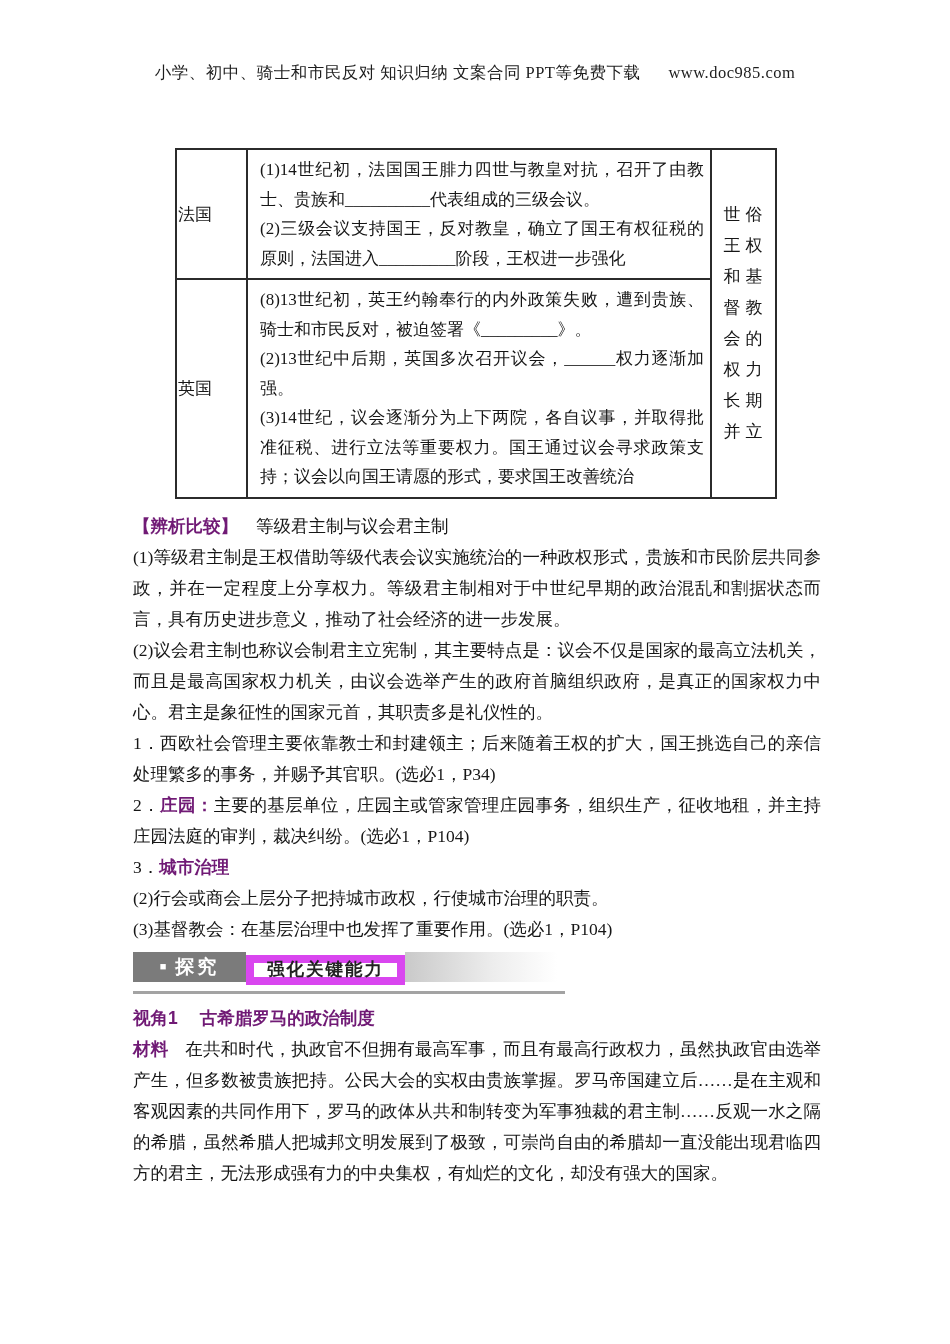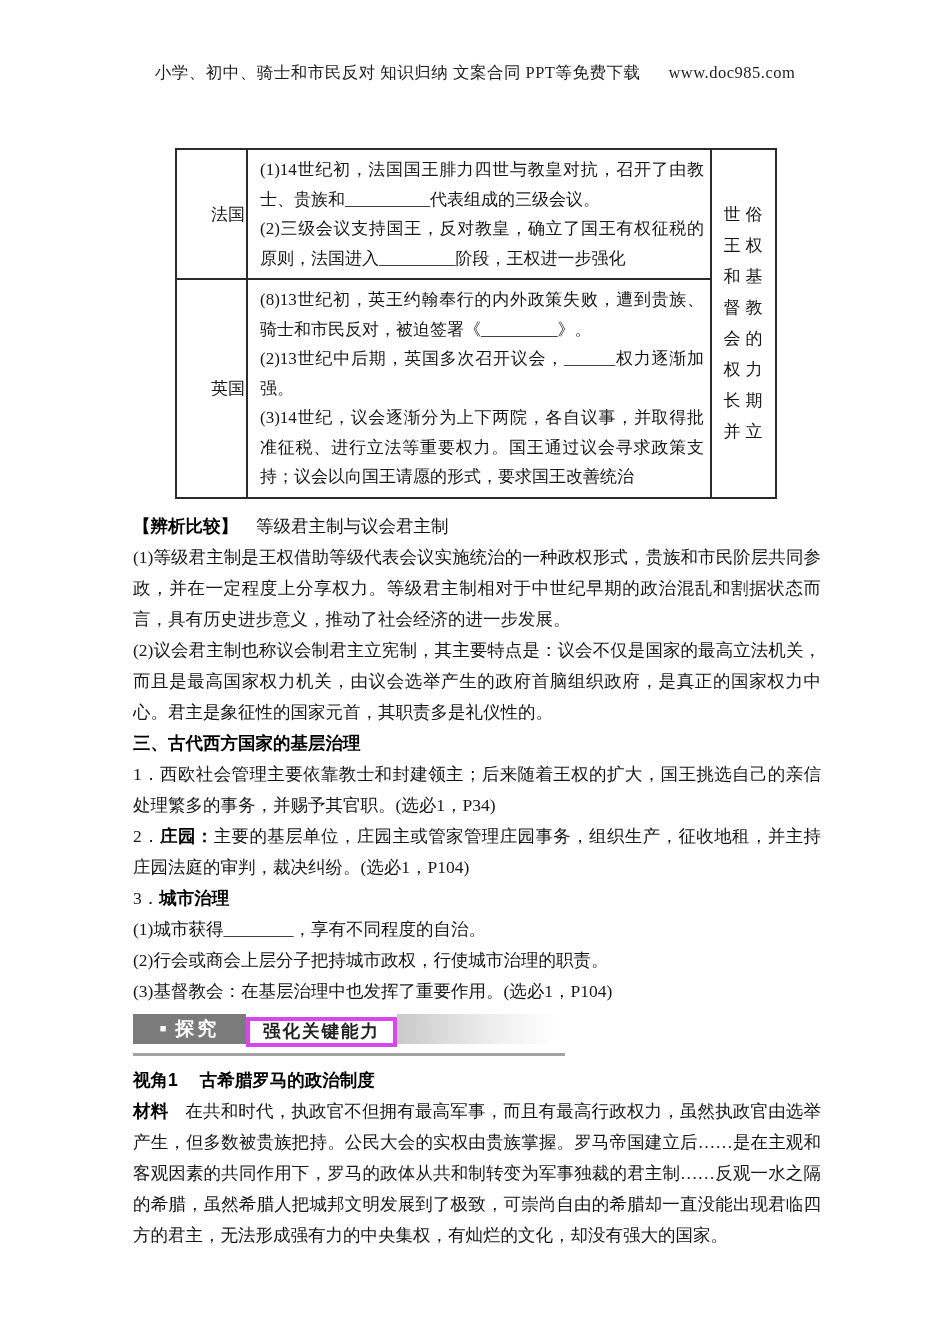--- a/index.html
+++ b/index.html
@@ -32,53 +32,53 @@
     line-height: 31px;
   }
   table.tbl {
     border-collapse: collapse;
     margin-left: 42px;
     width: 600px;
     font-size: 17px;
     table-layout: fixed;
   }
   table.tbl td { border: 2px solid #2b2b2b; vertical-align: middle; }
-  td.c-country { width: 71px; text-align: right; }
+  td.c-country { width: 71px; text-align: left; }
   td.c-content { width: 464px; padding: 5px 6px 5px 12px; line-height: 29.5px; }
   td.c-content p { margin: 0; text-align: justify; text-justify: inter-ideograph; }
   td.c-side { width: 65px; }
   .side-text {
     width: 48px;
     margin: 16px auto;
     line-height: 31px;
     word-break: break-all;
     letter-spacing: 5px;
     text-align: right;
   }
   .para { margin: 0; }
   .just { text-align: justify; text-justify: inter-ideograph; }
   .first { margin-top: 12px; }
-  .hd { font-family: "Liberation Sans", "DejaVu Sans", sans-serif; font-weight: bold; color:#000000; }
+  .hd { font-family: "Liberation Sans", "DejaVu Sans", sans-serif; font-weight: bold; color:#701a75; }
   .sp  { display: inline-block; width: 18px; }
   .sp2 { display: inline-block; width: 22px; }
   .mr  { margin-right: 17px; }
   .banner { margin: 7px 0 9px 0; width: 432px; }
   .banner-row { display: flex; align-items: flex-start; height: 36px; }
   .tag {
     width: 113px; height: 30px;
     background: #7b7b7b; color: #ffffff;
     font-family: "Liberation Sans", "DejaVu Sans", sans-serif;
     font-weight: bold; font-size: 19px;
     display: flex; align-items: center; justify-content: center;
     letter-spacing: 3px;
   }
   .tag .sq { font-size: 11px; line-height: 1; margin-right: 9px; letter-spacing: 0; }
   .sub {
     height: 30px; margin-top: 3px;
-    border: 4px solid #d946ef; background: #ffffff;
+    border: 8px solid #d946ef; background: #ffffff;
     color: #222222;
     font-family: "Liberation Sans", "DejaVu Sans", sans-serif;
     font-weight: bold; font-size: 17.5px;
     display: flex; align-items: center;
     padding: 0 13px;
     letter-spacing: 2px;
   }
   .fade { flex: 1; height: 30px; background: linear-gradient(to right, #c9c9c9, #ededed 55%, #ffffff 95%); }
   .underbar { height: 3px; background: #a3a3a3; margin-top: 3px; width: 432px; }
   .vh { margin-top: 7px; }
@@ -114,25 +114,23 @@
           <p>(3)14世纪，议会逐渐分为上下两院，各自议事，并取得批准征税、进行立法等重要权力。国王通过议会寻求政策支持；议会以向国王请愿的形式，要求国王改善统治</p>
         </td>
       </tr>
     </tbody>
       </table>
 
     <p class="para first"><span class="hd">【辨析比较】</span><span class="sp"></span><span>等级君主制与议会君主制</span></p>
     <p class="para just">(1)等级君主制是王权借助等级代表会议实施统治的一种政权形式，贵族和市民阶层共同参政，并在一定程度上分享权力。等级君主制相对于中世纪早期的政治混乱和割据状态而言，具有历史进步意义，推动了社会经济的进一步发展。</p>
     <p class="para just">(2)议会君主制也称议会制君主立宪制，其主要特点是：议会不仅是国家的最高立法机关，而且是最高国家权力机关，由议会选举产生的政府首脑组织政府，是真正的国家权力中心。君主是象征性的国家元首，其职责多是礼仪性的。</p>
 
-    <p class="para"><span class="hd">三、古代西方国家的基层治理</span></p>
     <p class="para just">1．西欧社会管理主要依靠教士和封建领主；后来随着王权的扩大，国王挑选自己的亲信处理繁多的事务，并赐予其官职。(选必1，P34)</p>
     <p class="para just"><span>2．</span><span class="hd">庄园：</span><span>主要的基层单位，庄园主或管家管理庄园事务，组织生产，征收地租，并主持庄园法庭的审判，裁决纠纷。(选必1，P104)</span></p>
     <p class="para"><span>3．</span><span class="hd">城市治理</span></p>
-    <p class="para">(1)城市获得________，享有不同程度的自治。</p>
     <p class="para">(2)行会或商会上层分子把持城市政权，行使城市治理的职责。</p>
     <p class="para">(3)基督教会：在基层治理中也发挥了重要作用。(选必1，P104)</p>
 
     <div class="banner">
       <div class="banner-row">
         <div class="tag">
             <span class="sq">■</span>
             <span>探究</span>
           </div>
         <div class="sub">强化关键能力</div>

